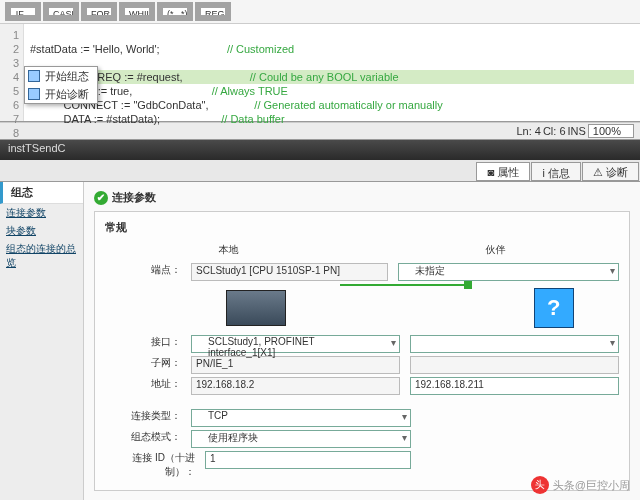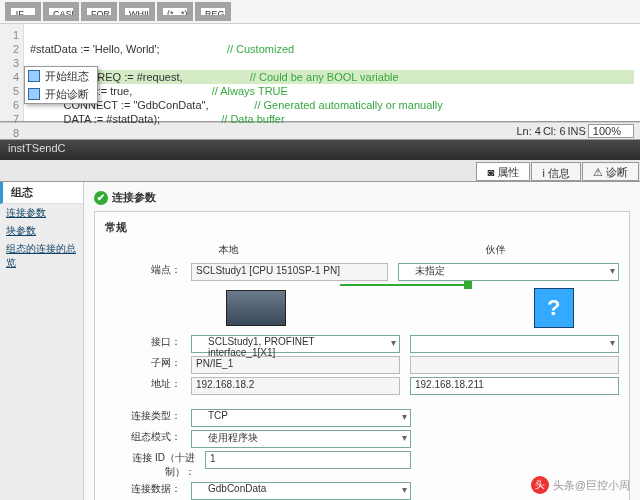--- a/index.html
+++ b/index.html
@@ -167,24 +167,20 @@
         <div class="sel" style="max-width:220px">TCP</div>
       </div>
       <div class="row">
         <div class="lbl">组态模式：</div>
         <div class="sel" style="max-width:220px">使用程序块</div>
       </div>
       <div class="row">
         <div class="lbl" style="width:90px">连接 ID（十进制）：</div>
         <div class="fld" style="max-width:206px">1</div>
       </div>
-      <div class="row">
-        <div class="lbl">连接数据：</div>
-        <div class="sel" style="max-width:220px">GdbConData</div>
-      </div>
 
     </div>
 
   </div>
 </div>
 
 <div class="watermark">
   <span class="wm-ico">头</span>
   <span>头条@巨控小周</span>
 </div>

